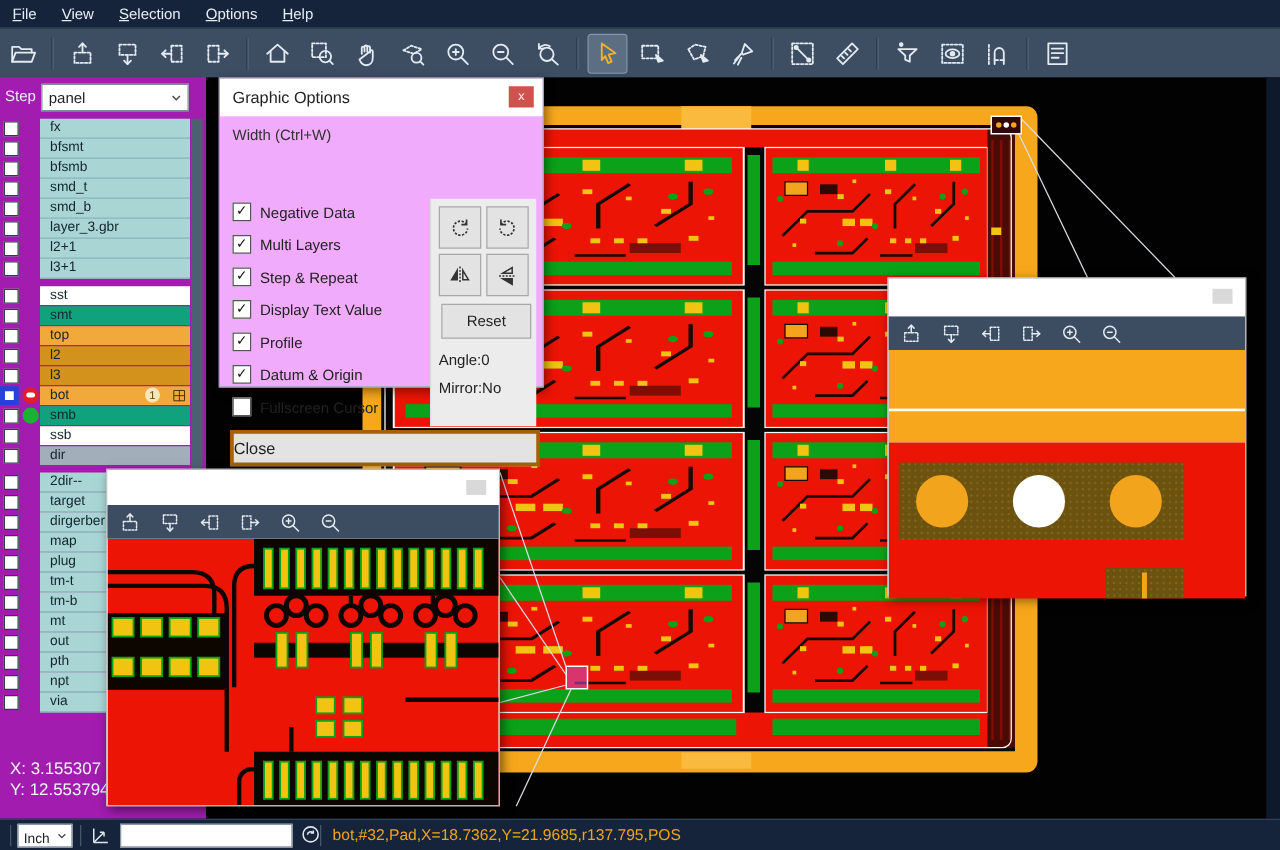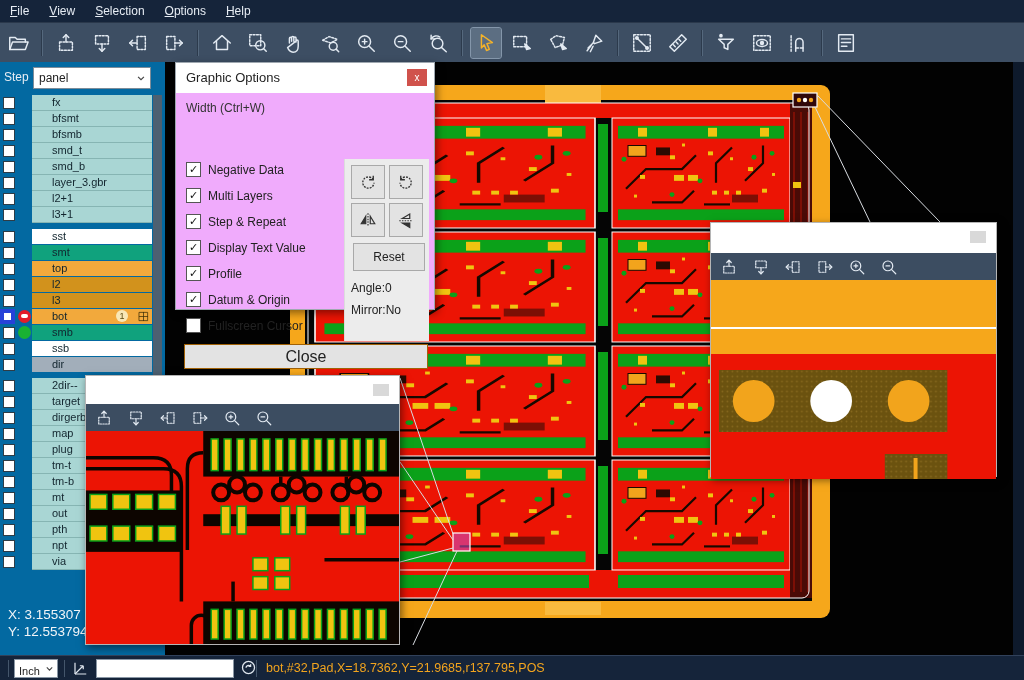--- a/index.html
+++ b/index.html
@@ -9,37 +9,37 @@
   #menubar{position:absolute;left:0;top:0;width:1024px;height:22px;background:#152串;display:flex;align-items:center;background:#15243a;}
   .menu-item{display:inline-block;color:#e7edf4;font-size:12px;padding:3px 10px;cursor:default;}
   .menu-item::first-letter{text-decoration:underline;}
   
   #toolbar{position:absolute;left:0;top:22px;width:1024px;height:40px;background:#3d4e63;display:flex;align-items:center;border-top:1px solid #2a384b;}
   .tbtn{width:30px;height:30px;margin:0 3px;display:flex;align-items:center;justify-content:center;color:#e3eaf2;border-radius:2px;}
   .tbtn svg{width:22px;height:22px;}
   .tbtn.active{background:#5c6e82;outline:1px solid #8496aa;}
   .tsep{width:1px;height:26px;background:#2c3a4c;border-right:1px solid #556активности;border-right:1px solid #55687d;margin:0 5px;}
   
-  #sidebar{position:absolute;left:0;top:62px;width:165px;height:593px;background:#0369a1;}
+  #sidebar{position:absolute;left:0;top:62px;width:165px;height:593px;background:#a21caf;}
   #step-row{position:absolute;left:0;top:5px;width:165px;height:22px;}
   #step-label{position:absolute;left:4px;top:3px;color:#e7edf4;font-size:12px;}
   #step-select{position:absolute;left:33px;top:0;width:118px;height:22px;background:#fff;border:1px solid #7d8c99;font-size:12px;color:#222;display:flex;align-items:center;padding-left:5px;box-sizing:border-box;}
   #step-select svg{position:absolute;right:2px;top:3px;width:14px;height:14px;color:#444;}
   #layers{position:absolute;left:0;top:33px;width:165px;}
   #layer-scroll{position:absolute;left:153px;top:33px;width:9px;height:515px;background:#4d6071;}
   .lgroup{margin-bottom:6px;}
   .lrow{position:relative;height:15.5px;margin-bottom:.5px;}
   .lcb{position:absolute;left:3px;top:2px;width:10px;height:10px;background:#fff;border:1px solid #2e3c46;}
   .lcb-sel{position:absolute;left:0px;top:0px;width:15px;height:15px;background:#2742d8;}
   .lcb-sel .inner{position:absolute;left:4px;top:4px;width:7px;height:7px;background:#fff;}
   .lind{position:absolute;left:18px;top:1px;width:13px;height:13px;border-radius:50%;}
   .lind.red{background:#e31c2a;}
   .lind.red::after{content:"";position:absolute;left:3px;top:4.5px;width:7px;height:4px;background:#fff;border-radius:2px;}
   .lind.green{background:#19b233;}
-  .lname{position:absolute;left:32px;right:13px;top:0;bottom:0;font-size:11px;line-height:15px;color:#12252e;padding-left:20px;overflow:hidden;white-space:nowrap;}
+  .lname{position:absolute;left:32px;right:13px;top:0;bottom:0;font-size:11px;line-height:15px;color:#12252e;padding-left:8px;overflow:hidden;white-space:nowrap;}
   .c-teal{background:#a9d6d4;border-bottom:1px solid #86b5b3;}
   .c-white{background:#ffffff;}
   .c-green{background:#10a27d;}
   .c-orange{background:#f2a93c;}
   .c-gold{background:#d2921c;}
   .c-gray{background:#a2aeba;}
   .lbadge{position:absolute;right:24px;top:1.5px;width:12px;height:12px;border-radius:50%;background:#f8e7b6;color:#5b4a12;font-size:9px;line-height:12px;text-align:center;}
   .lgrid{position:absolute;right:3px;top:2px;width:11px;height:11px;color:#3a2c07;}
   #coords{position:absolute;left:8px;top:544px;color:#f2f5f8;font-size:13.5px;line-height:17px;}
   
@@ -56,21 +56,21 @@
   .rdot{width:12px;height:12px;border-radius:50%;border:1px solid #555;background:#fff;margin-right:5px;position:relative;}
   .rdot.sel::after{content:"";position:absolute;left:3px;top:3px;width:6px;height:6px;border-radius:50%;background:#111;}
   .chk-item{position:absolute;left:10px;display:flex;align-items:center;font-size:12px;color:#222;}
   .cbox{width:13px;height:13px;border:1px solid #555;background:#fff;margin-right:7px;font-size:11px;line-height:13px;text-align:center;color:#111;}
   #dlg-panel{position:absolute;left:168px;top:96px;width:84px;height:182px;background:#ececec;border-left:1px solid #dcdcdc;}
   .dbtn{position:absolute;width:32px;height:32px;background:#e3e3e3;border:1px solid #a9a9a9;display:flex;align-items:center;justify-content:center;color:#333;}
   .dbtn svg{width:18px;height:18px;}
   #dlg-reset{position:absolute;left:8px;top:84px;width:70px;height:26px;background:#e3e3e3;border:1px solid #a9a9a9;font-size:12px;color:#222;text-align:center;line-height:26px;}
   #dlg-angle{position:absolute;left:6px;top:122px;font-size:12px;color:#222;}
   #dlg-mirror{position:absolute;left:6px;top:144px;font-size:12px;color:#222;}
-  #dlg-closebtn{position:absolute;left:8px;top:281px;width:242px;height:23px;background:#e3e3e3;border:1px solid #a16207;font-size:16px;color:#222;text-align:center;line-height:23px;}
+  #dlg-closebtn{position:absolute;left:8px;top:281px;width:242px;height:23px;background:#e3e3e3;border:3px solid #a16207;font-size:13px;color:#222;text-align:left;line-height:23px;}
   
   .popup{position:absolute;background:#fff;border:1px solid #b5b5b5;box-sizing:border-box;box-shadow:2px 3px 8px rgba(0,0,0,.5);}
   #popupL{left:85px;top:375px;width:315px;height:270px;}
   #popupR{left:710px;top:222px;width:287px;height:255px;}
   .ptitle{position:relative;height:28px;background:#fff;}
   .pbtn{position:absolute;right:10px;top:8px;width:16px;height:12px;background:#d9d9d9;}
   .ptoolbar{height:27px;background:#3c4d61;display:flex;align-items:center;}
   .ptoolbar .tbtn{width:24px;height:24px;margin:0 2px 0 6px;}
   .ptoolbar .tbtn svg{width:18px;height:18px;}
   .pcontent{position:relative;overflow:hidden;}

